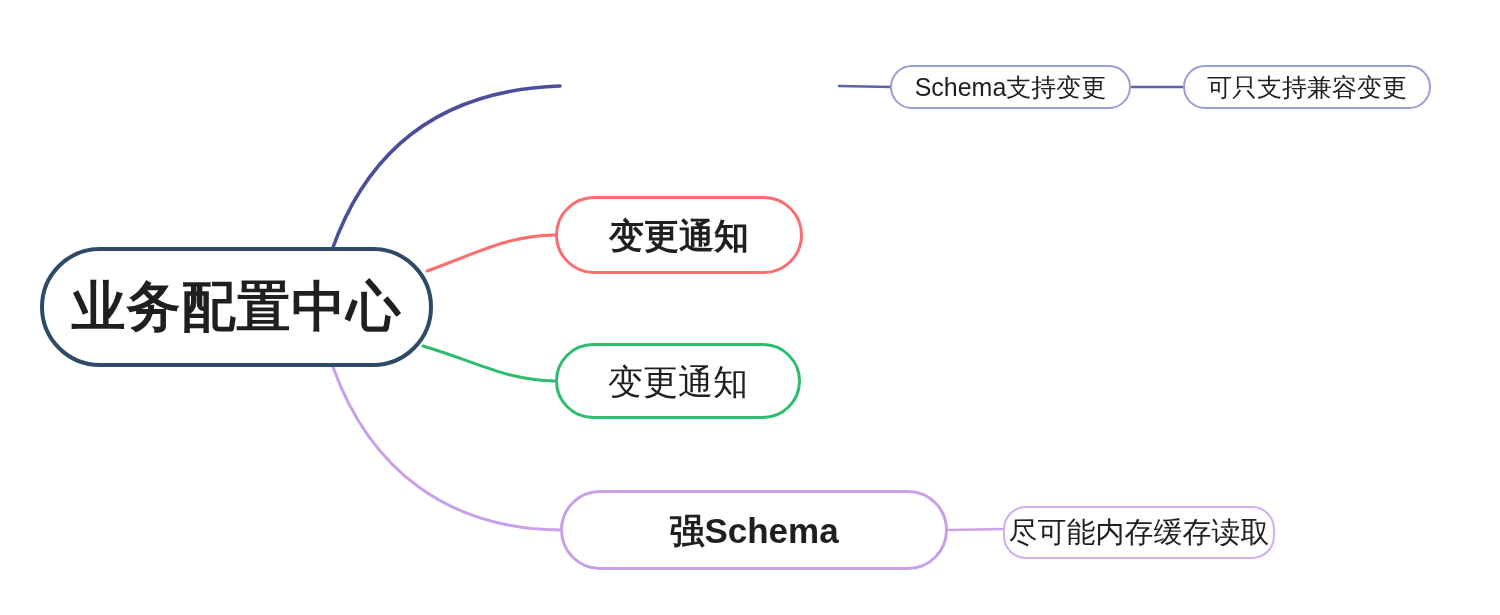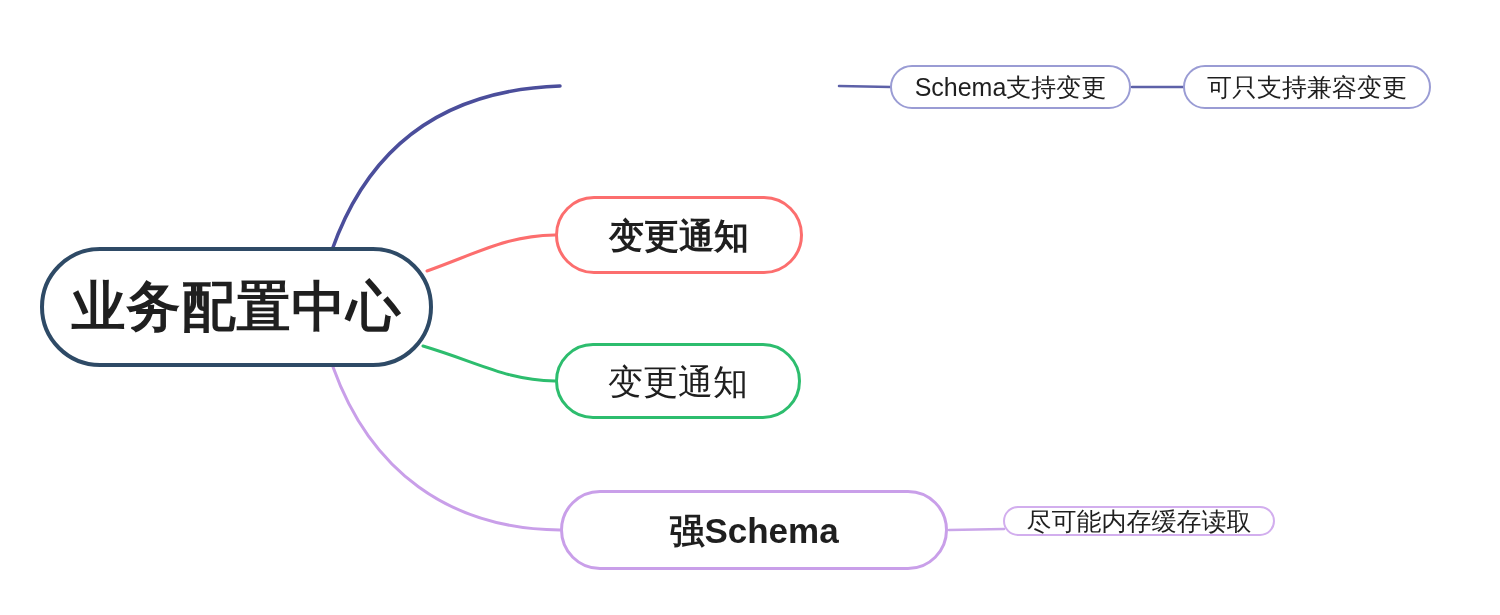--- a/index.html
+++ b/index.html
@@ -92,24 +92,24 @@
   }
   #node-compat-change {
     left: 1183px; top: 65px;
     width: 248px; height: 44px;
     border: 2px solid #9a9cd4;
     border-radius: 22px;
     font-size: 25px;
   }
   #node-mem-cache {
     left: 1003px; top: 506px;
-    width: 272px; height: 30px;
+    width: 272px; height: 53px;
     border: 2px solid #0ea5e9;
     border-radius: 23px;
-    font-size: 25px;
+    font-size: 29px;
   }
 </style>
 </head>
 <body>
 
 <div class="canvas" style="color: rgb(31, 31, 31);">
 
   <svg class="links" viewBox="0 0 1500 615" xmlns="http://www.w3.org/2000/svg">
     <path d="M 332 250 C 368 148 442 90 560 86" fill="none" stroke-width="3.5" stroke-linecap="round" stroke="#4b4e9b"></path>
     <path d="M 427 271 C 480 252 506 236 555 235" fill="none" stroke-width="3" stroke-linecap="round" stroke="#fc6e6e"></path>

